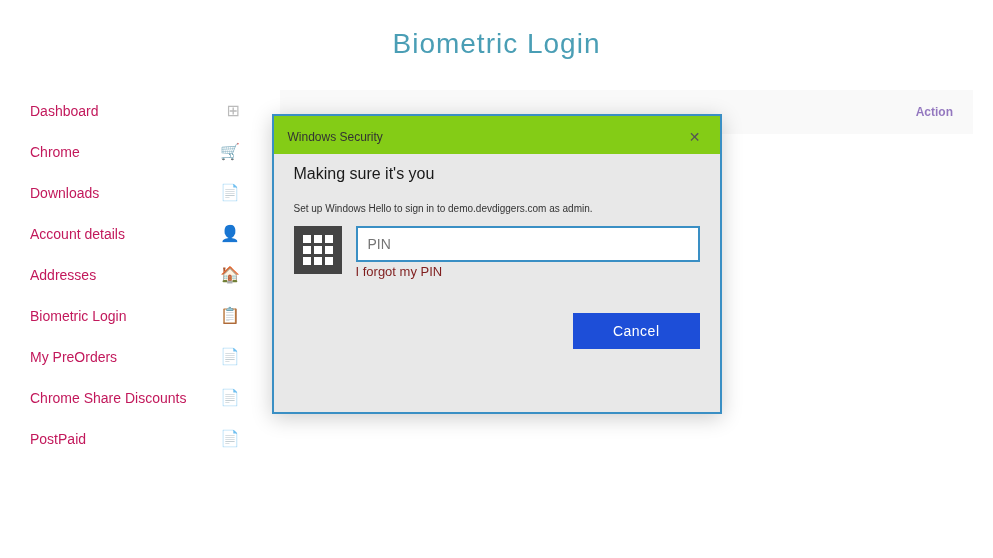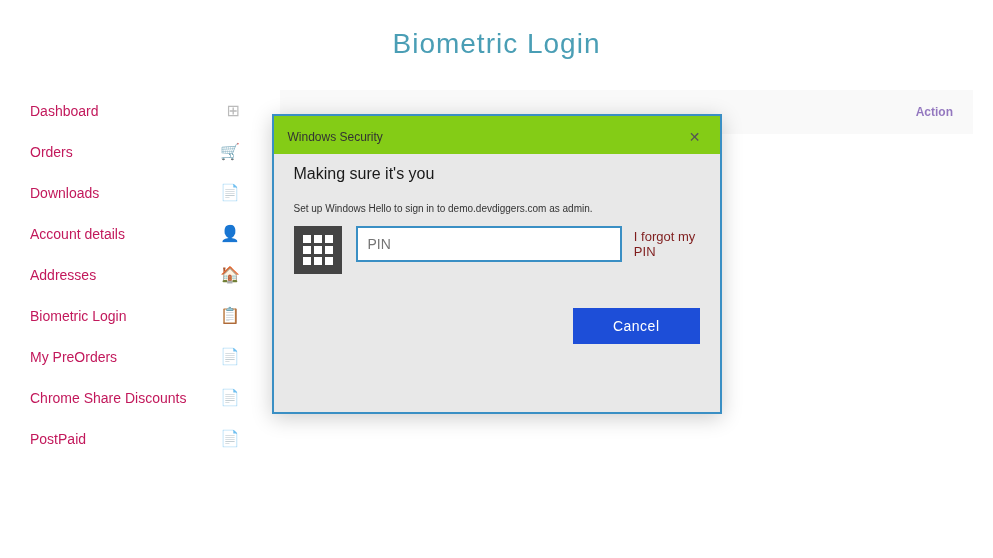--- a/index.html
+++ b/index.html
@@ -202,21 +202,22 @@
 
     .pin-dot {
       width: 8px;
       height: 8px;
       background: #fff;
     }
 
     .pin-input-col {
       flex: 1;
       display: flex;
-      gap: 12px;
+      flex-direction: column;
+      gap: 2px;
       justify-content: space-between;
     }
 
     .pin-input {
       width: 100%;
       padding: 8px 10px;
       font-size: 14px;
       border: 2px solid #3a8fc4;
       background: #fff;
       outline: none;
@@ -256,21 +257,21 @@
 <h1 class="page-title">Biometric Login</h1>
 
 <div class="layout">
 
   <nav class="sidebar">
     <a class="sidebar-item">
       <span class="sidebar-item-label">Dashboard</span>
       <span class="sidebar-icon">⊞</span>
     </a>
     <a class="sidebar-item">
-      <span class="sidebar-item-label">Orders</span>
+      <span class="sidebar-item-label">Chrome</span>
       <span class="sidebar-icon">🛒</span>
     </a>
     <a class="sidebar-item">
       <span class="sidebar-item-label">Downloads</span>
       <span class="sidebar-icon">📄</span>
     </a>
     <a class="sidebar-item">
       <span class="sidebar-item-label">Account details</span>
       <span class="sidebar-icon">👤</span>
     </a>

